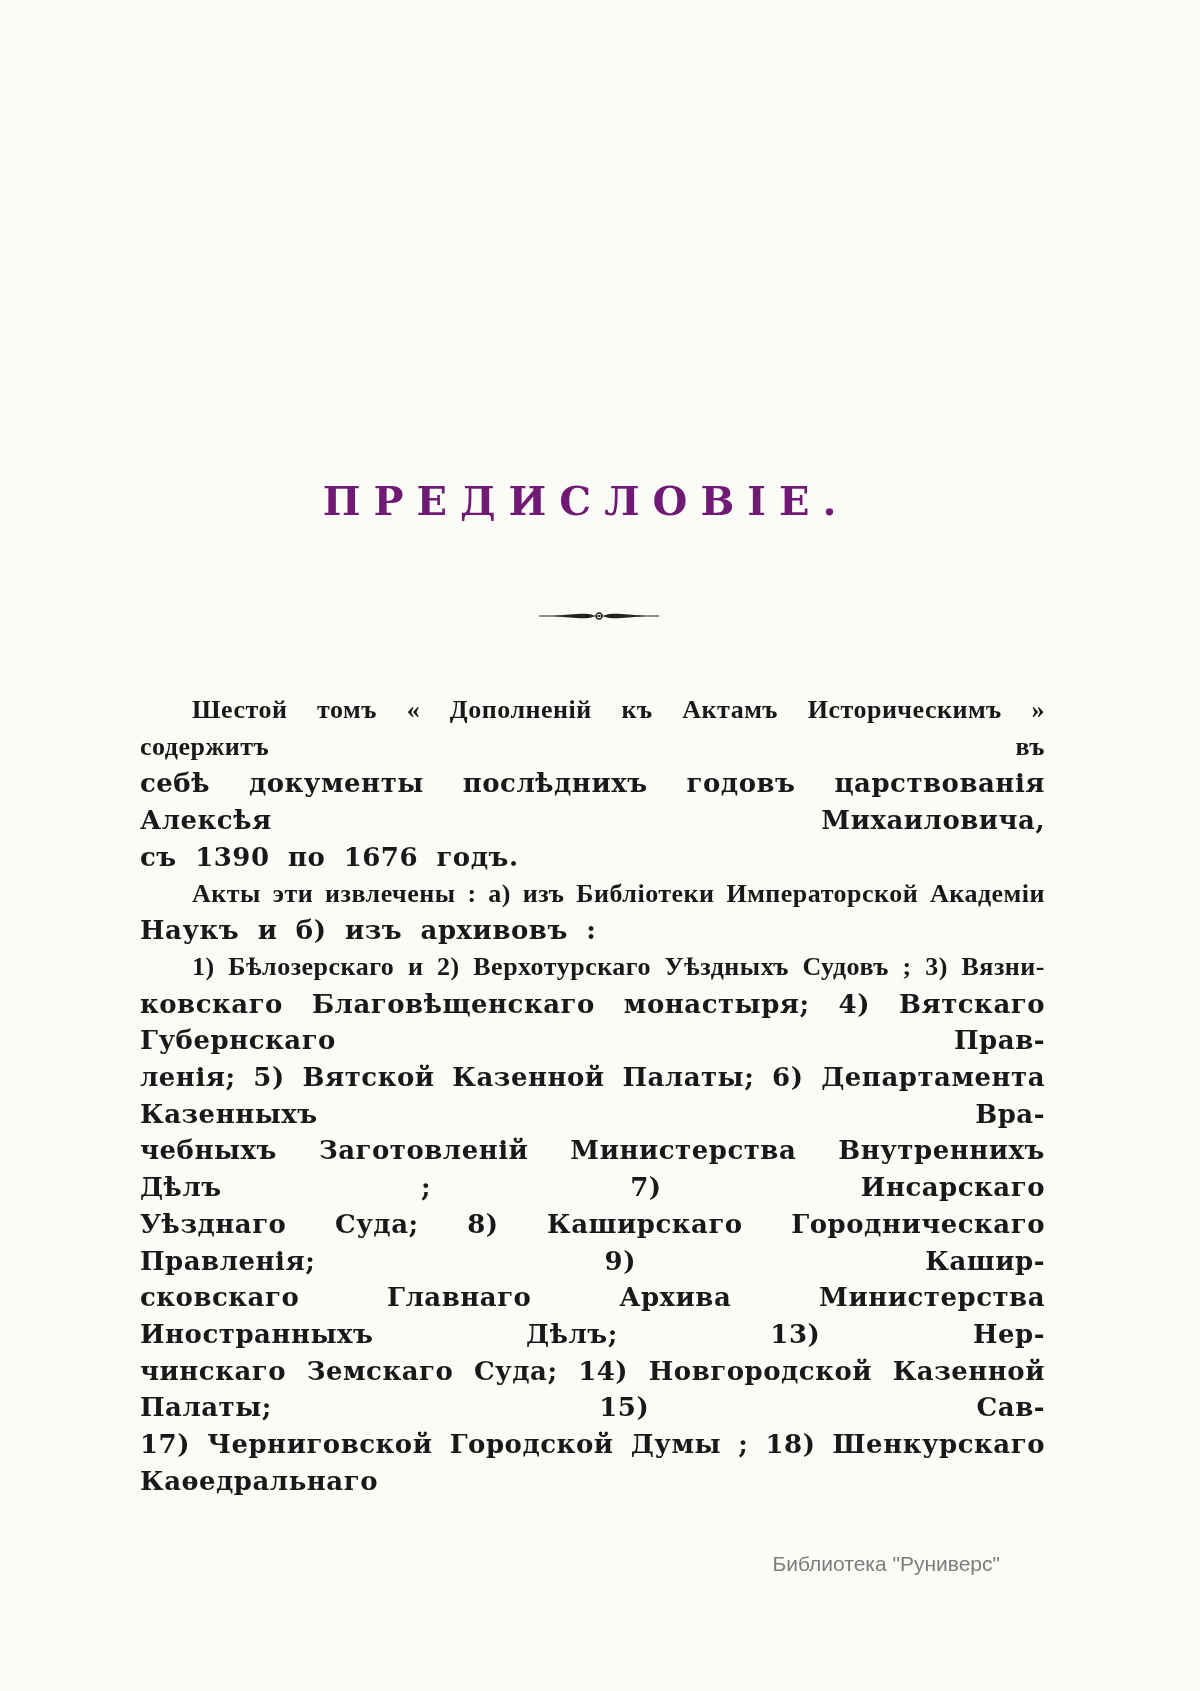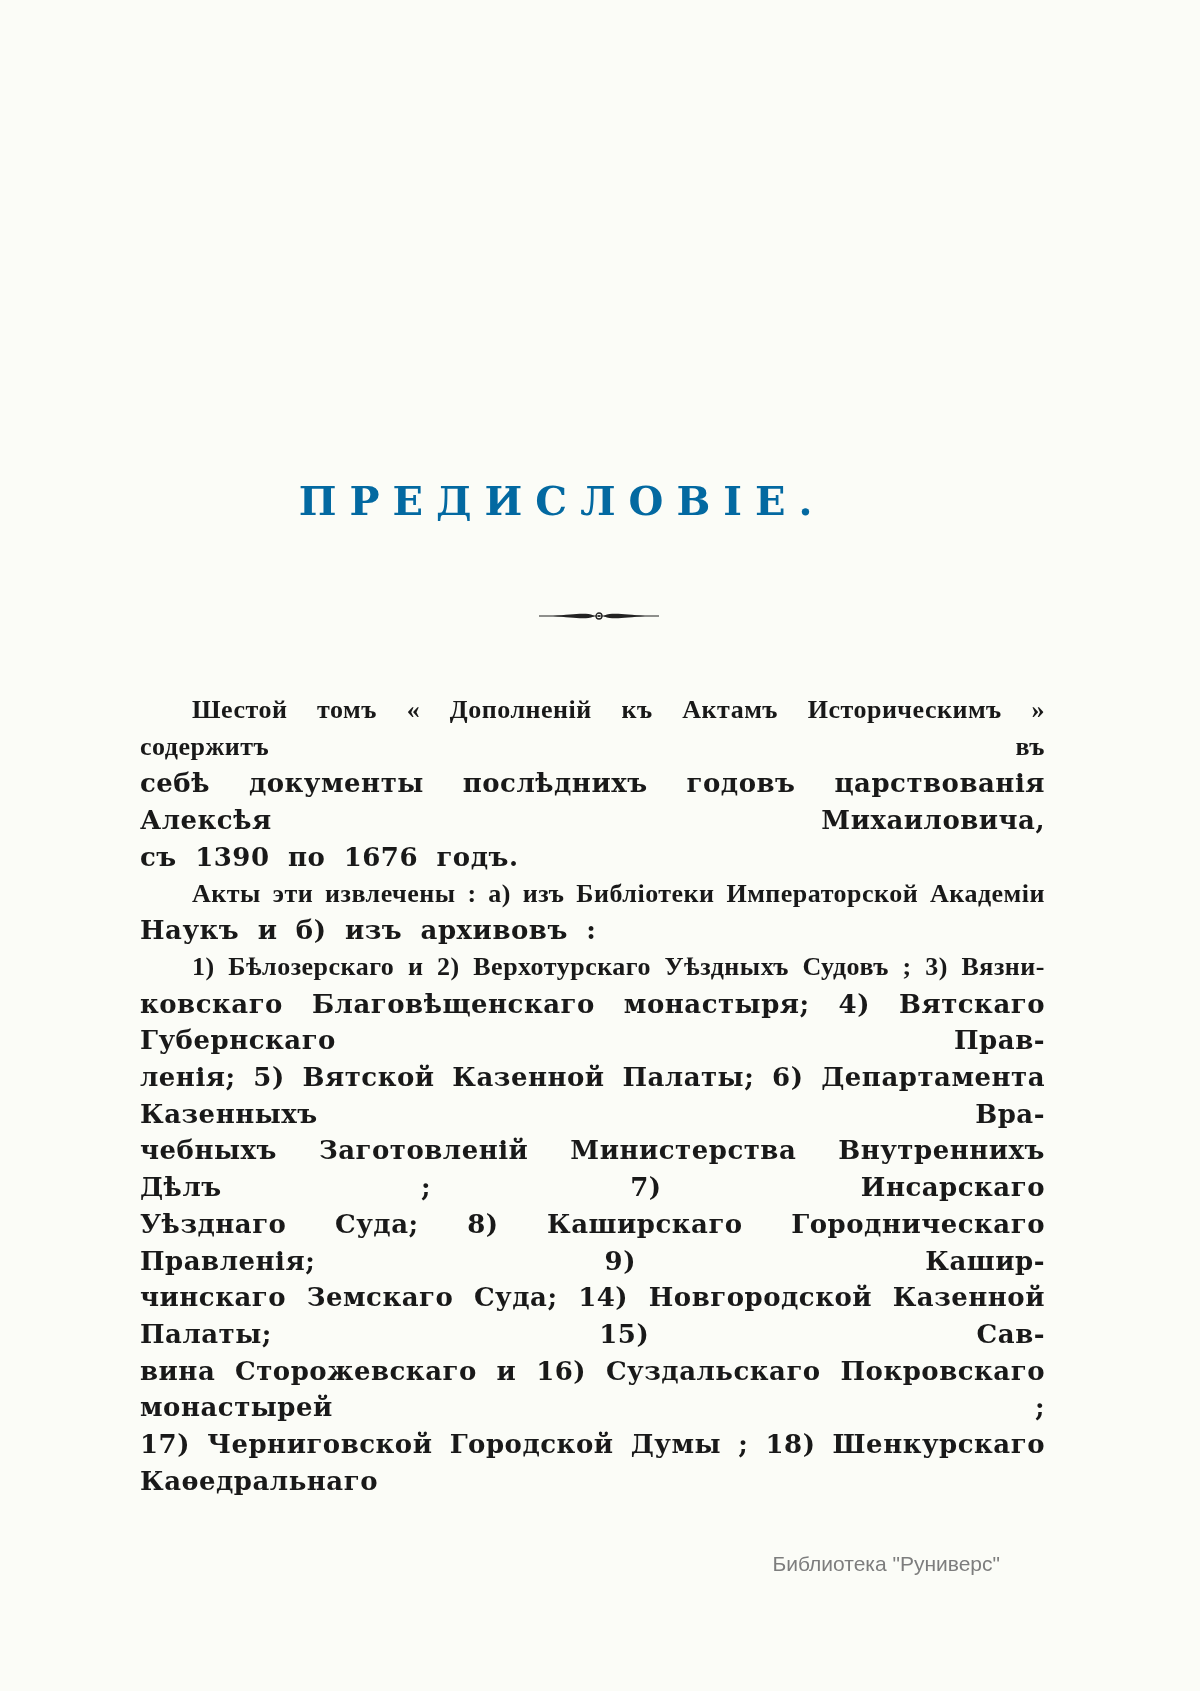--- a/index.html
+++ b/index.html
@@ -20,21 +20,22 @@
     position: absolute;
     top: 481px;
     left: 0;
     width: 1124px;
     margin: 0;
     text-align: center;
     font-size: 40px;
     font-weight: 700;
     letter-spacing: 13px;
     line-height: 1;
-    color: #0369a1;
+    color: #701a75;
+    padding-left: 24px;
   }
   .divider {
     position: absolute;
     top: 608px;
     left: 539px;
     width: 120px;
     height: 14px;
   }
   .body-text {
     position: absolute;
@@ -95,21 +96,21 @@
     <div class="line indent just">Шестой томъ « Дополненій къ Актамъ Историческимъ » содержитъ въ</div>
     <div class="line just">себѣ документы послѣднихъ годовъ царствованія Алексѣя Михаиловича,</div>
     <div class="line left">съ 1390 по 1676 годъ.</div>
     <div class="line indent just">Акты эти извлечены : а) изъ Библіотеки Императорской Академіи</div>
     <div class="line left">Наукъ и б) изъ архивовъ :</div>
     <div class="line indent just">1) Бѣлозерскаго и 2) Верхотурскаго Уѣздныхъ Судовъ ; 3) Вязни-</div>
     <div class="line just">ковскаго Благовѣщенскаго монастыря; 4) Вятскаго Губернскаго Прав-</div>
     <div class="line just">ленія; 5) Вятской Казенной Палаты; 6) Департамента Казенныхъ Вра-</div>
     <div class="line just">чебныхъ Заготовленій Министерства Внутреннихъ Дѣлъ ; 7) Инсарскаго</div>
     <div class="line just">Уѣзднаго Суда; 8) Каширскаго Городническаго Правленія; 9) Кашир-</div>
+    <div class="line just">сковскаго Главнаго Архива Министерства Иностранныхъ Дѣлъ; 13) Нер-</div>
     <div class="line just">чинскаго Земскаго Суда; 14) Новгородской Казенной Палаты; 15) Сав-</div>
-    <div class="line just">вина Сторожевскаго и 16) Суздальскаго Покровскаго монастырей ;</div>
     <div class="line just">17) Черниговской Городской Думы ; 18) Шенкурскаго Каѳедральнаго</div>
 
   </div>
 
   <div class="watermark">Библиотека "Руниверс"</div>
 
 </div>
 
 </body></html>

